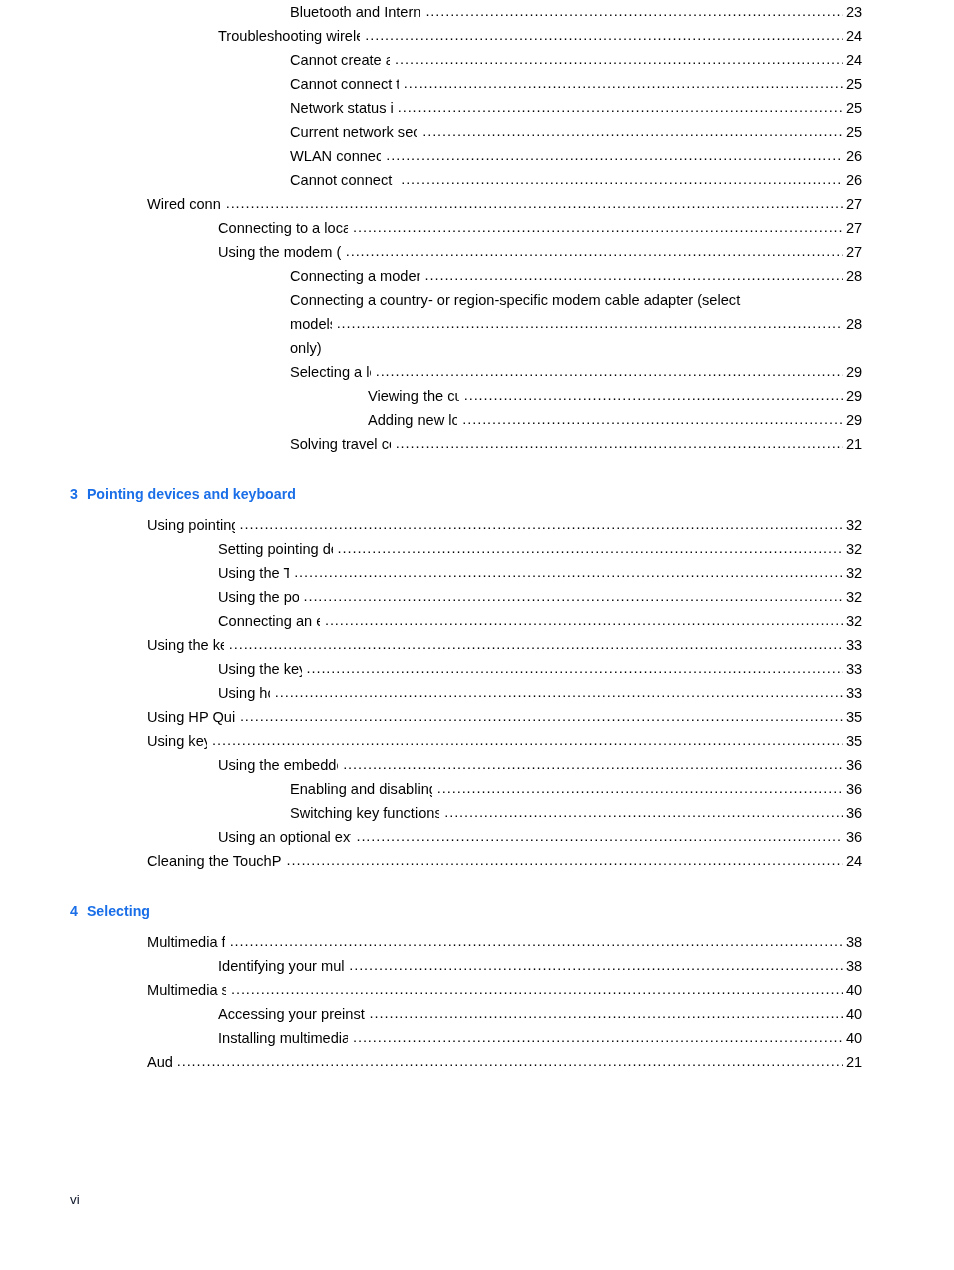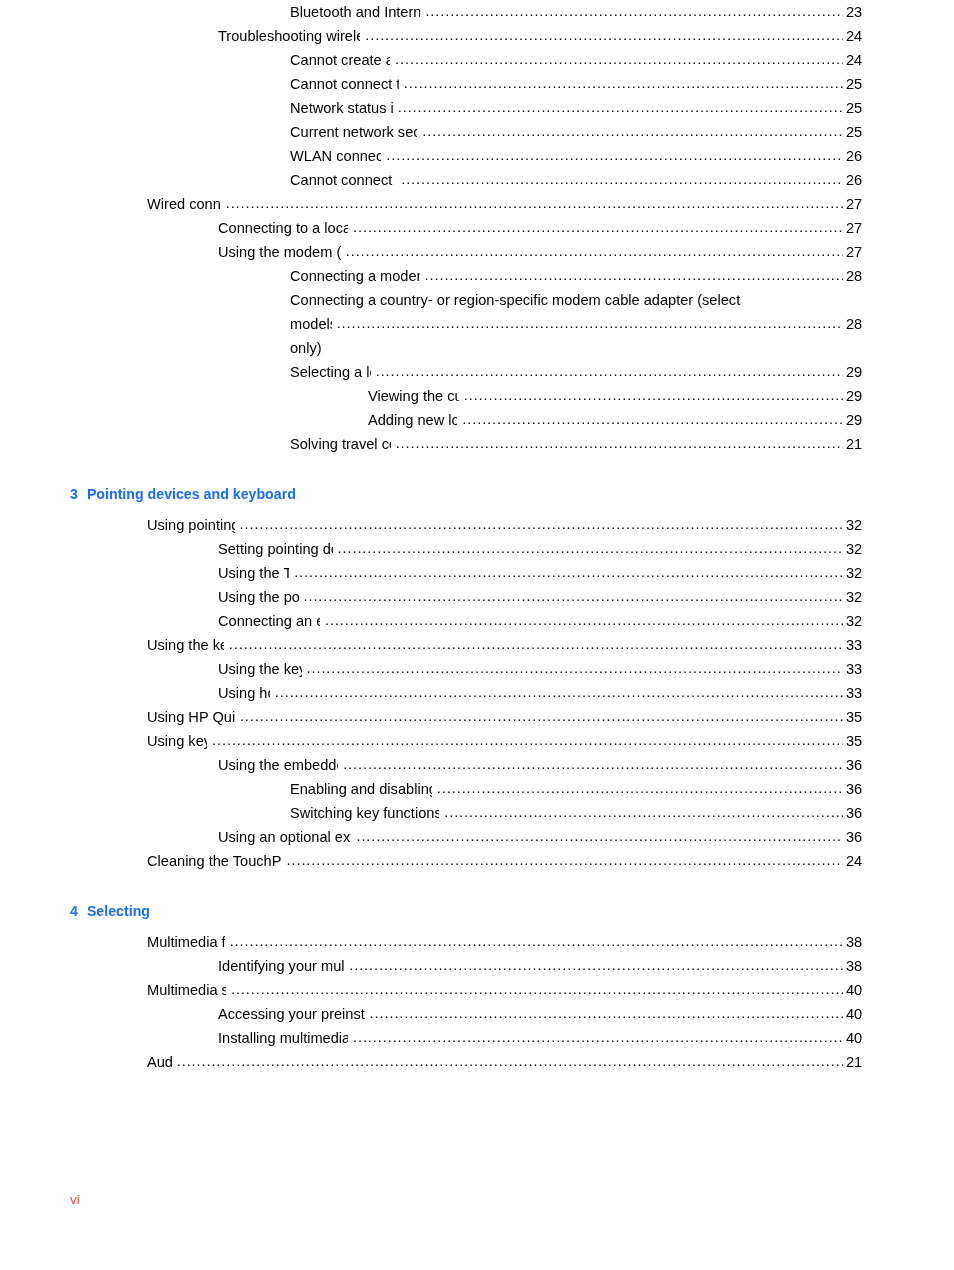--- a/index.html
+++ b/index.html
@@ -88,21 +88,21 @@
   }
   .spacer-before-chapter { height: 27px; }
   .spacer-after-chapter { height: 8px; }
 
   
   .footer {
     position: absolute;
     left: 70px;
     top: 1192px;
     font-size: 13.4px;
-    color: #ef4444;
+    color: #0f172a;
   }
 </style>
 </head>
 <body>
 
 <div class="page">
 
   <div class="toc" id="toc-root">
       <div class="entry lvl3">
         <span class="label">Bluetooth and Internet Connection Sharing (ICS)</span>

